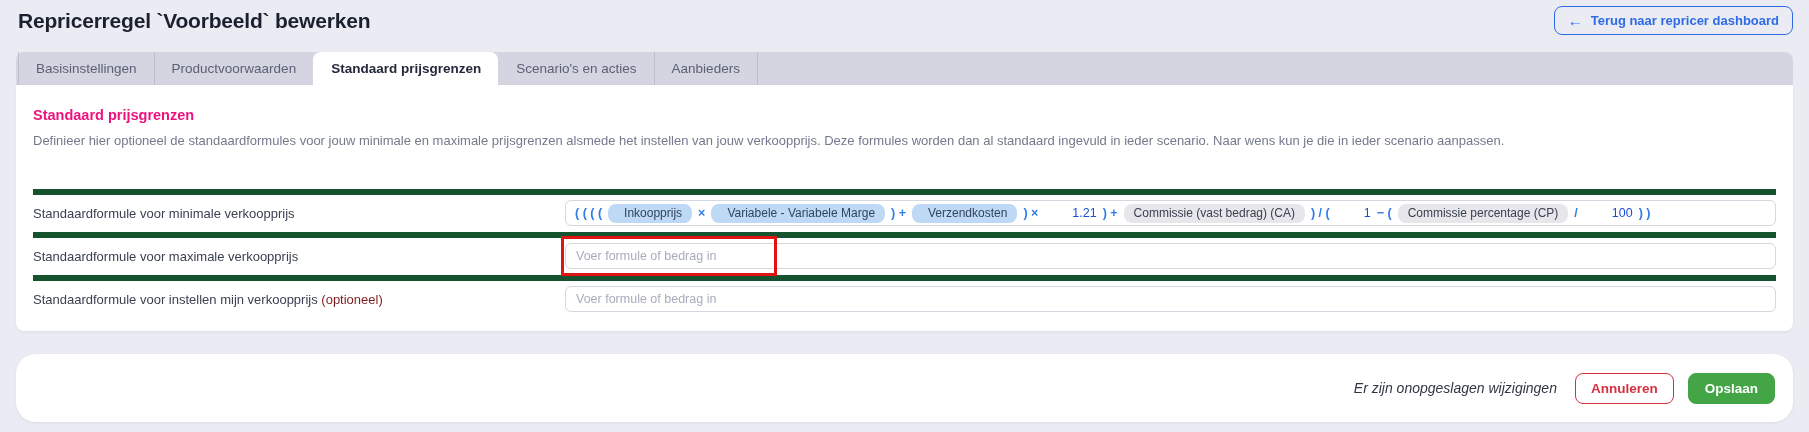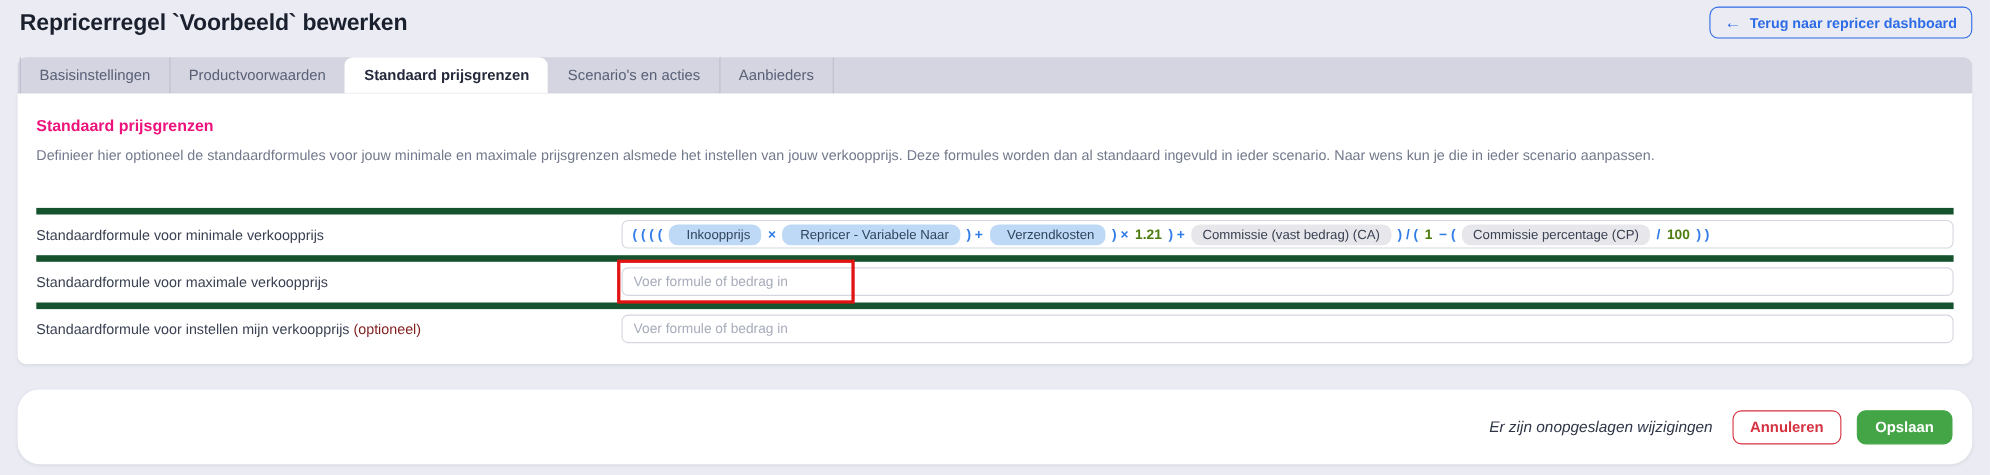--- a/index.html
+++ b/index.html
@@ -67,21 +67,21 @@
   .row-label { font-size:13px; color:#3a4152; flex:0 0 532px; }
   .row-label .optional { color:#7f1d1d; }
   .row-field { position:relative; width:1211px; }
 
   .formula-field {
     height:26px; border:1px solid #d4d7df; border-radius:6px; background:#fff;
     display:flex; align-items:center; gap:6px; padding:0 9px;
     overflow:hidden; white-space:nowrap; cursor:text;
   }
   .t-op  { color:#2f7ce8; font-weight:700; font-size:12.5px; }
-  .t-num { color:#4d7c0f; font-weight:700; font-size:12.5px; }
+  .t-num { color:#1d4ed8; font-weight:400; font-size:12.5px;margin-left:28px; }
   .chip {
     font-size:12px; padding:2.5px 10px; border-radius:8px;
     color:#31445c; cursor:pointer;
   }
   .chip-blue { background:#bed9f6;padding-left:16px; }
   .chip-gray { background:#e7e7eb; color:#3a4152; }
 
   .text-input {
     width:100%; height:26px; border:1px solid #d4d7df; border-radius:6px;
     padding:0 10px; font-size:12.5px; color:#3a4152; background:#fff;
@@ -140,21 +140,21 @@
 
     <div class="rows">
 
       <div class="form-row">
         <div class="row-label">Standaardformule voor minimale verkoopprijs</div>
         <div class="row-field">
           <div class="formula-field">
             <span class="t-op">( ( ( (</span>
             <span class="chip chip-blue">Inkoopprijs</span>
             <span class="t-op">×</span>
-            <span class="chip chip-blue">Repricer - Variabele Naar</span>
+            <span class="chip chip-blue">Variabele - Variabele Marge</span>
             <span class="t-op">) +</span>
             <span class="chip chip-blue">Verzendkosten</span>
             <span class="t-op">) ×</span>
             <span class="t-num">1.21</span>
             <span class="t-op">) +</span>
             <span class="chip chip-gray">Commissie (vast bedrag) (CA)</span>
             <span class="t-op">) / (</span>
             <span class="t-num">1</span>
             <span class="t-op">− (</span>
             <span class="chip chip-gray">Commissie percentage (CP)</span>

